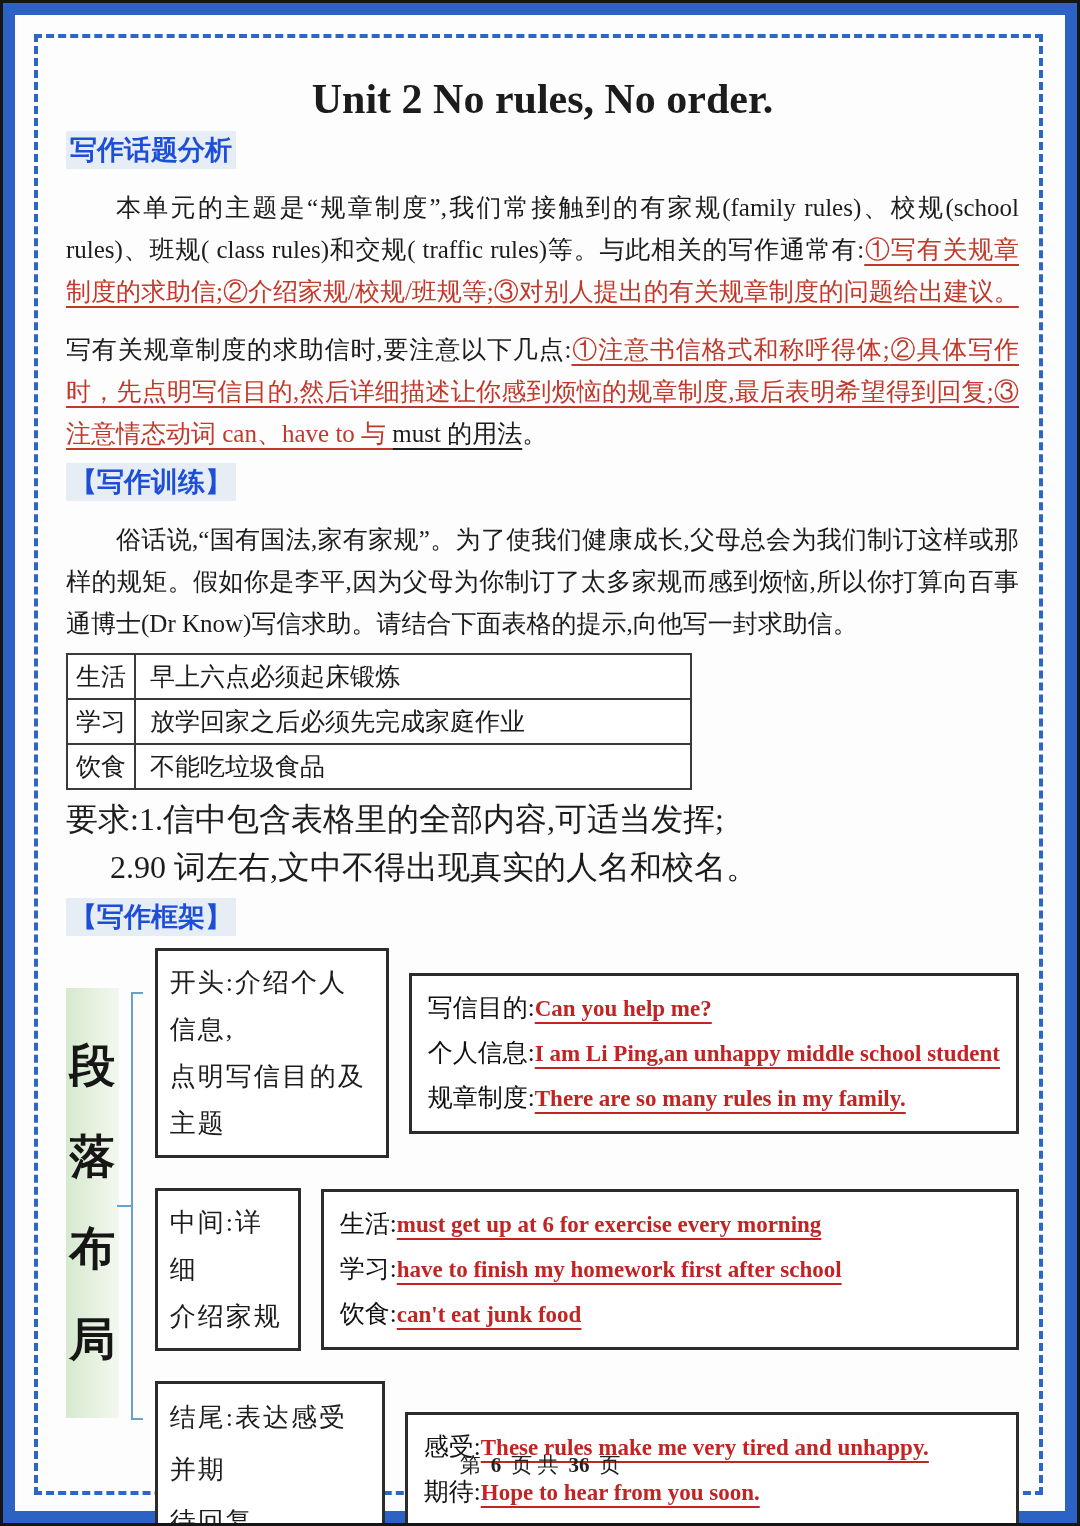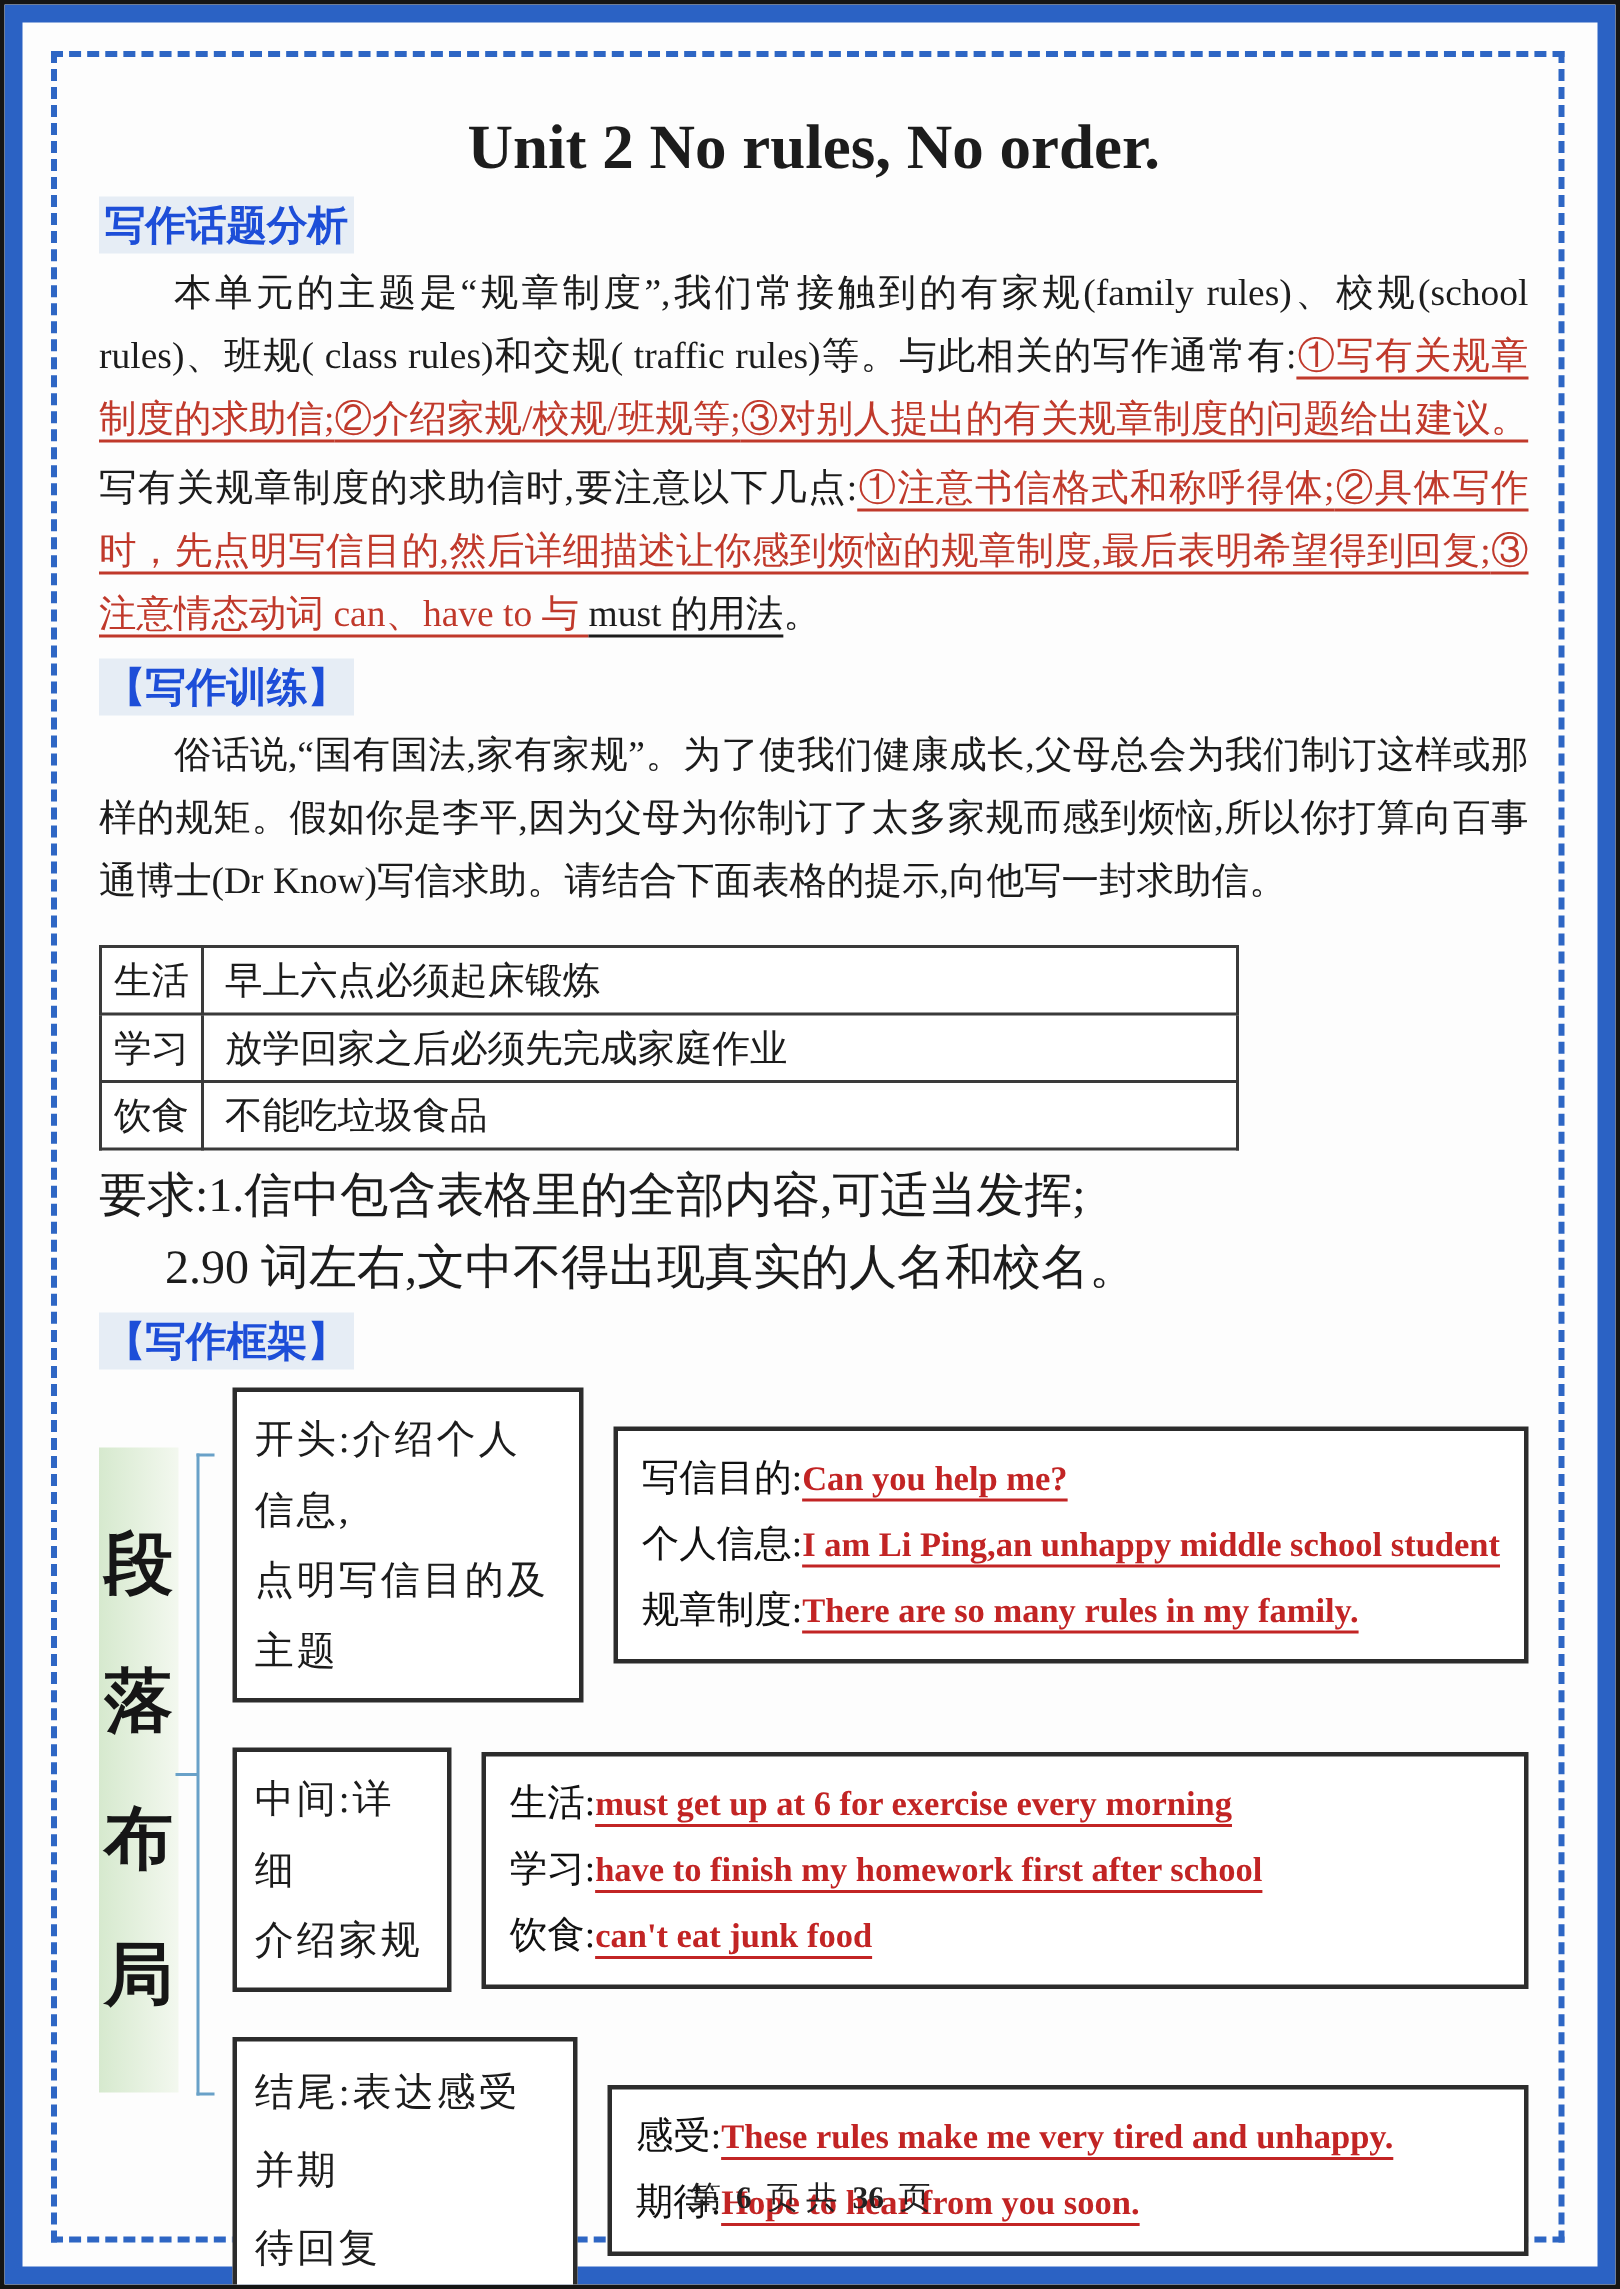--- a/index.html
+++ b/index.html
@@ -18,29 +18,29 @@
   .content { position:absolute; left:63px; top:58px; width:953px; }
 
   .title-en { margin:14px 0 0; text-align:center; font-size:42px; font-weight:bold; line-height:48px; }
   .title-zh { margin:2px 0 8px; text-align:center; font-size:37px; font-weight:bold; line-height:54px; letter-spacing:1px; }
 
   .sec-head {
     display:inline-block; background:#e6edf5; color:#1d4ed8;
     font-size:27px; font-weight:bold; line-height:36px; padding:1px 4px; margin:8px 0 2px;
   }
 
-  .para { margin:4px 0 0; font-size:25px; line-height:42px; text-align:justify; }
+  .para { margin:16px 0 0; font-size:25px; line-height:42px; text-align:justify; }
   .indent { text-indent:2em; }
 
   .seg { }
   .seg-p  { color:#1c1c1c; }
   .seg-ru { color:#c0392b; text-decoration:underline; text-decoration-thickness:1.5px; text-underline-offset:6px; }
   .seg-bu { color:#1c1c1c; text-decoration:underline; text-decoration-thickness:1.5px; text-underline-offset:6px; }
 
-  table.rules { border-collapse:collapse; width:760px; margin:21px 0 6px; }
+  table.rules { border-collapse:collapse; width:626px; margin:8px 0 6px; }
   table.rules td { border:2px solid #3a3a3a; font-size:25px; height:41px; background:#fff; }
   table.rules td.k { width:64px; text-align:center; }
   table.rules td.v { padding:0 14px; }
 
   .req { margin:2px 0 0; font-size:32px; line-height:46px; }
   .req2 { padding-left:44px; }
 
   .framework { display:flex; align-items:flex-start; margin-top:10px; }
   .green-panel {
     width:62px; height:430px; margin-top:40px;

